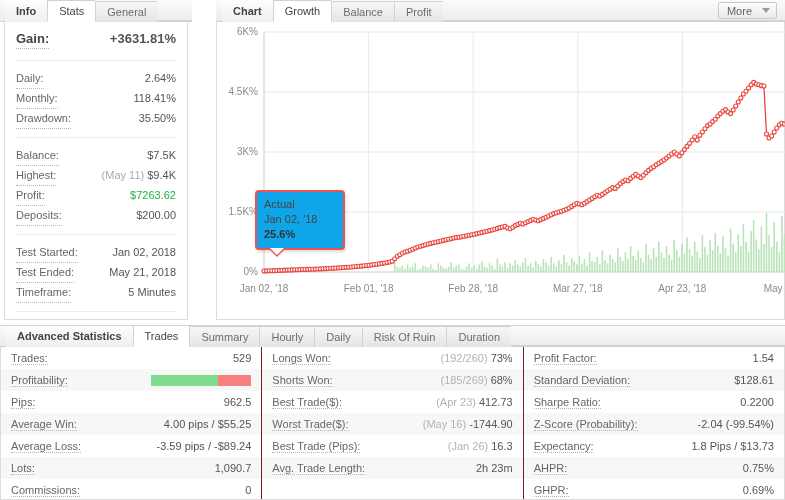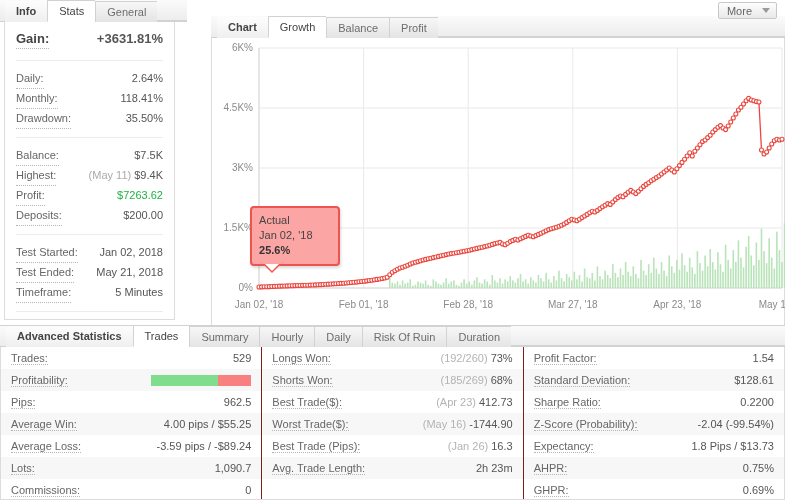--- a/index.html
+++ b/index.html
@@ -65,21 +65,21 @@
     position: relative;
   }
   .sidebar .tabstrip { padding-left: 5px; }
   .sbbody {
     border: 1px solid #dcdcdc;
     border-top: none;
     height: 298px;
     background: #fff;
     padding: 0 11px;
     margin: 0 4px 0 4px;
-    width: 171px;
+    width: 184px;
   }
   .row {
     display: flex;
     justify-content: space-between;
     align-items: baseline;
     line-height: 19px;
     font-size: 11px;
     white-space: nowrap;
   }
   .row .lbl { color: #666; }
@@ -93,21 +93,21 @@
   .green { color: #1fb141; }
   .grp { padding: 3px 0; }
 
   
   .chartpanel {
     width: 589px;
     height: 320px;
     margin-left: 2px;
     position: relative;
   }
-  .chartpanel .tabstrip { padding-left: 6px; margin-top: 16px; }
+  .chartpanel .tabstrip { padding-left: 6px; }
   .more-btn {
     position: absolute;
     right: 8px;
     top: 2px;
     height: 17px;
     line-height: 16px;
     padding: 0 6px 0 8px;
     font-size: 11px;
     color: #666;
     background: linear-gradient(#fdfdfd, #e9e9e9);
@@ -136,21 +136,21 @@
 
   .ylabel { font-size: 10px; fill: #8a8a8a; }
   .xlabel { font-size: 10px; fill: #8a8a8a; }
 
   
   .tip {
     position: absolute;
     left: 38px;
     top: 168px;
     width: 90px;
-    background: #fca5a5;
+    background: #0ea5e9;
     border: 2px solid #ef5350;
     border-radius: 4px;
     padding: 5px 7px 6px 7px;
     box-shadow: 1px 2px 3px rgba(0,0,0,.15);
     z-index: 5;
   }
   .tip .t1 { font-size: 11px; color: #444; line-height: 15px; }
   .tip .t2 { font-size: 11px; color: #444; line-height: 15px; }
   .tip .t3 { font-size: 11px; color: #333; font-weight: bold; line-height: 15px; }
   .tip:after, .tip:before {

